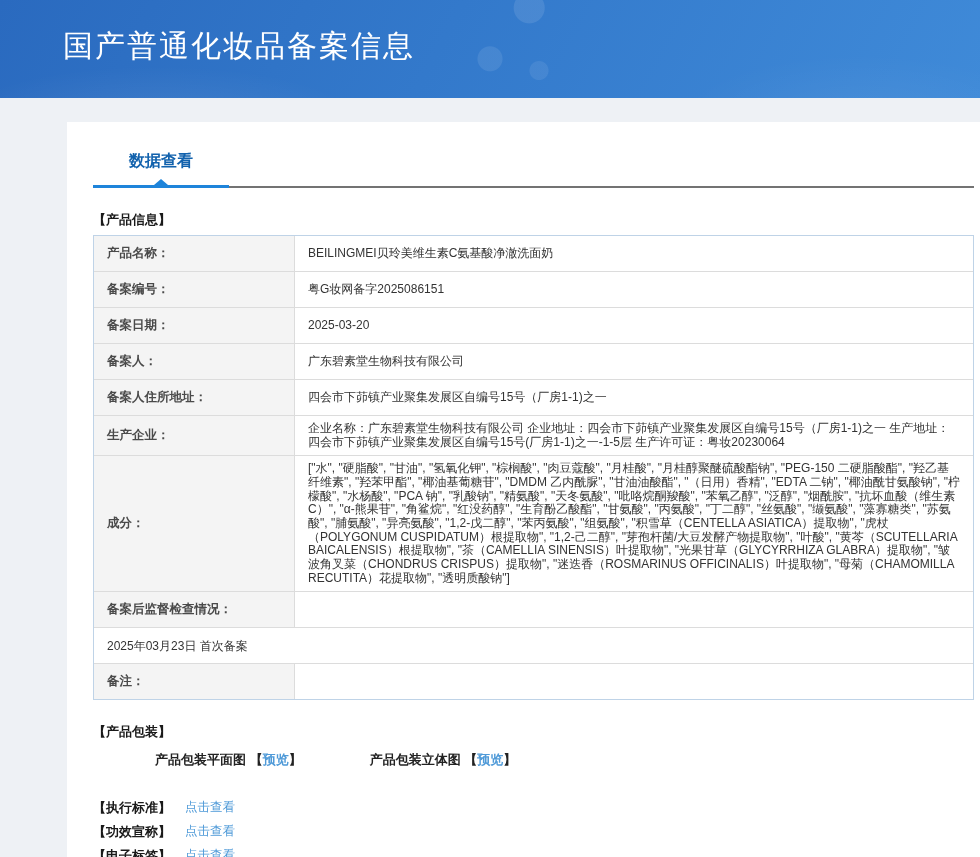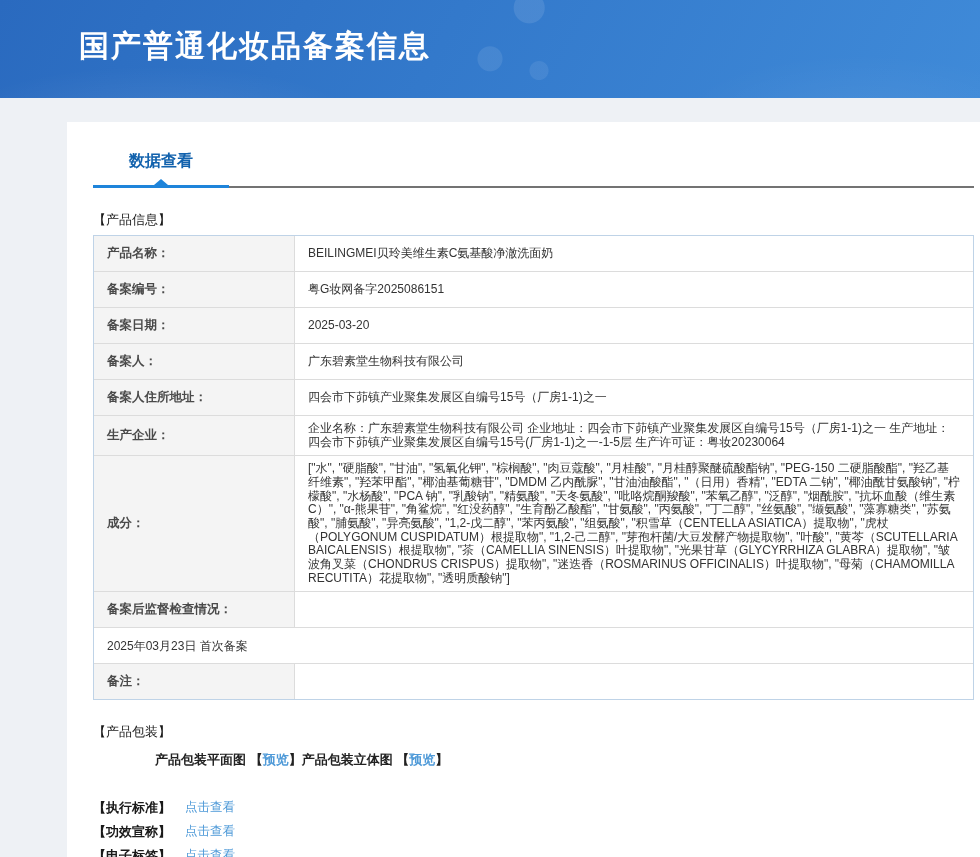--- a/index.html
+++ b/index.html
@@ -18,23 +18,23 @@
       radial-gradient(circle 13px at 50% 60%, rgba(255,255,255,.09) 0 12px, rgba(255,255,255,0) 13px),
       radial-gradient(circle 10px at 55% 72%, rgba(255,255,255,.08) 0 9px, rgba(255,255,255,0) 10px),
       radial-gradient(ellipse 300px 85px at 16% 128%, rgba(255,255,255,.09), rgba(255,255,255,0) 70%),
       radial-gradient(ellipse 260px 90px at 88% 120%, rgba(255,255,255,.06), rgba(255,255,255,0) 70%),
       linear-gradient(118deg,#2a6abf 0%,#3379cb 45%,#3f8ad8 100%);
     position:relative;
   }
   .site-title {
     color:#fff;
     font-size:30px;
-    font-weight:bold;
+    font-weight:normal;
     letter-spacing:2px;
-    padding:26px 0 0 79px;
+    padding:26px 0 0 63px;
   }
   
   .card {
     background:#fff;
     margin:24px 0 0 67px;
     padding:25px 6px 38px 26px;
     min-height:691px;
   }
   
   .tabbar { border-bottom:2px solid #737373; padding-top:4px; }
@@ -54,21 +54,21 @@
   }
   .tab::before {
     content:"";
     position:absolute; bottom:1px; left:50%;
     transform:translateX(-50%);
     border-left:7px solid transparent;
     border-right:7px solid transparent;
     border-bottom:6px solid #1e84da;
   }
   
-  .sec-title { font-size:13px; font-weight:normal; color:#1a1a1a; margin:23px 0 6px 0; }
+  .sec-title { font-size:13px; font-weight:bold; color:#1a1a1a; margin:23px 0 6px 0; }
   
   .info-table { border:1px solid #bfd3e7; }
   .irow { display:flex; }
   .irow + .irow { border-top:1px solid #dcdcdc; }
   .ilabel {
     flex:0 0 201px;
     background:#f4f4f4;
     border-right:1px solid #dcdcdc;
     padding:8px 10px 8px 13px;
     font-size:12.5px;
@@ -83,20 +83,21 @@
     font-size:12px;
     color:#333;
     display:flex; align-items:center;
     line-height:1.35;
     min-height:35px;
   }
   .ivalue.tight { line-height:1.14; padding-top:6px; padding-bottom:6px; }
   
   .pack-row {
     display:flex;
+    gap:68px;
     margin:10px 0 0 62px;
     font-size:13px;
     font-weight:bold;
     color:#222;
   }
   .pack-item { white-space:nowrap; }
   .link { color:#4f9ad8; text-decoration:none; cursor:pointer; }
   .pack-item .bracket { color:#222; }
   
   .docs { margin-top:30px; }

